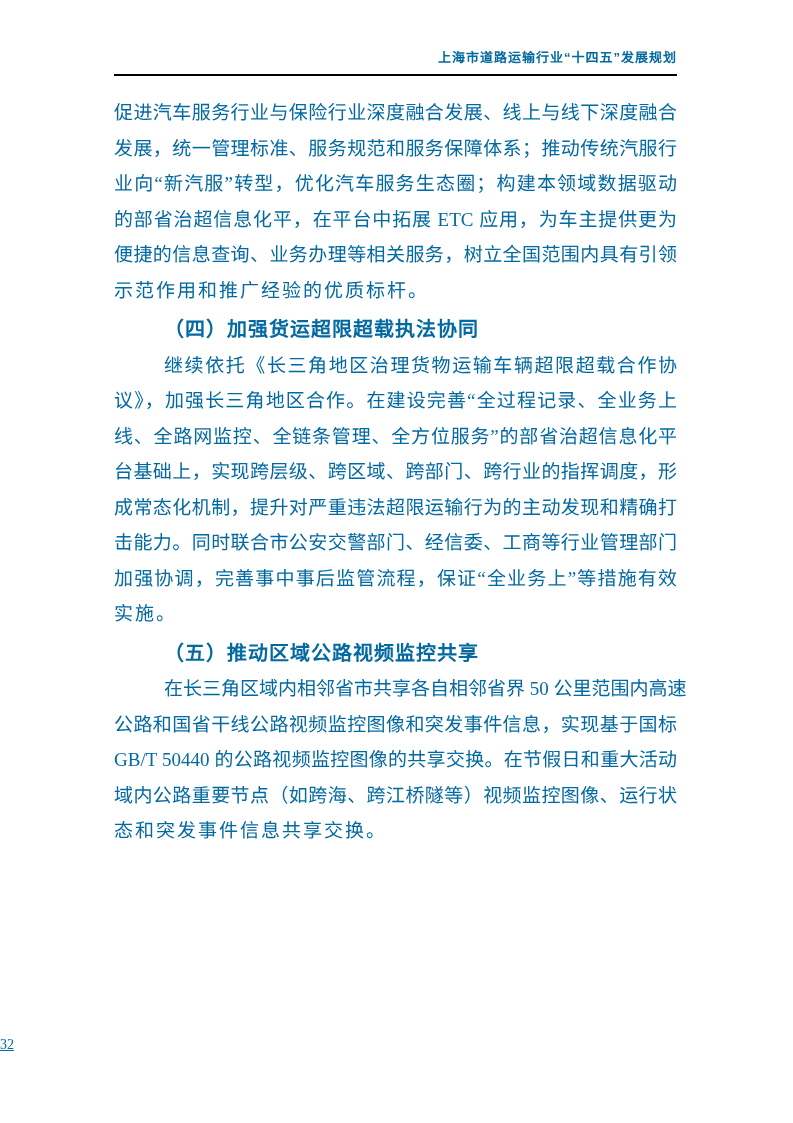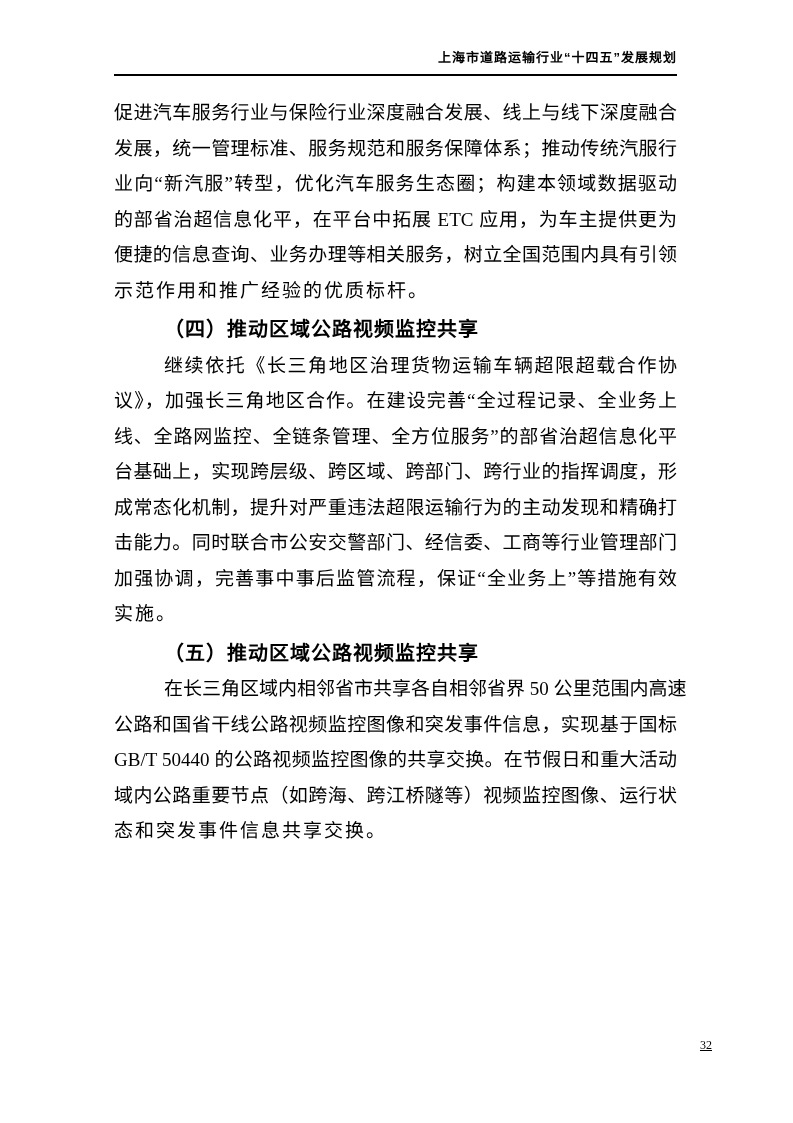--- a/index.html
+++ b/index.html
@@ -5,21 +5,21 @@
   html, body {
     margin: 0;
     padding: 0;
     background: #fff;
   }
   .page {
     position: relative;
     width: 712px;
     height: 1123px;
     background: #ffffff;
-    color: #000000;
+    color: #0369a1;
     overflow: hidden;
     font-family: "Liberation Serif", "DejaVu Serif", serif;
   }
   
   .page-header {
     position: absolute;
     left: 114px;
     width: 563px;
     top: 50px;
     text-align: right;
@@ -63,22 +63,22 @@
     padding-left: 50px;
     margin-top: 4px;
     letter-spacing: 1px;
   }
   
   .page-footer {
     position: absolute;
     left: 0;
     right: 0;
     top: 1036px;
-    text-align: right;
-    font-size: 12px;
+    text-align: left;
+    font-size: 14px;
     line-height: 18px;
     text-decoration: underline;
   }
 </style>
 </head>
 <body>
 
 <div class="page">
 
   <div class="page-header">
@@ -87,21 +87,21 @@
 
   <div class="doc-body">
       <div class="paragraph">
         <div class="line">促进汽车服务行业与保险行业深度融合发展、线上与线下深度融合</div>
         <div class="line">发展，统一管理标准、服务规范和服务保障体系；推动传统汽服行</div>
         <div class="line">业向“新汽服”转型，优化汽车服务生态圈；构建本领域数据驱动</div>
         <div class="line">的部省治超信息化平，在平台中拓展 ETC 应用，为车主提供更为</div>
         <div class="line">便捷的信息查询、业务办理等相关服务，树立全国范围内具有引领</div>
         <div class="line last">示范作用和推广经验的优质标杆。</div>
       </div>
-      <div class="heading">（四）推动区域公路视频监控共享</div>
+      <div class="heading">（四）加强货运超限超载执法协同</div>
       <div class="paragraph">
         <div class="line indent">继续依托《长三角地区治理货物运输车辆超限超载合作协</div>
         <div class="line">议》，加强长三角地区合作。在建设完善“全过程记录、全业务上</div>
         <div class="line">线、全路网监控、全链条管理、全方位服务”的部省治超信息化平</div>
         <div class="line">台基础上，实现跨层级、跨区域、跨部门、跨行业的指挥调度，形</div>
         <div class="line">成常态化机制，提升对严重违法超限运输行为的主动发现和精确打</div>
         <div class="line">击能力。同时联合市公安交警部门、经信委、工商等行业管理部门</div>
         <div class="line">加强协调，完善事中事后监管流程，保证“全业务上”等措施有效</div>
         <div class="line last">实施。</div>
       </div>

